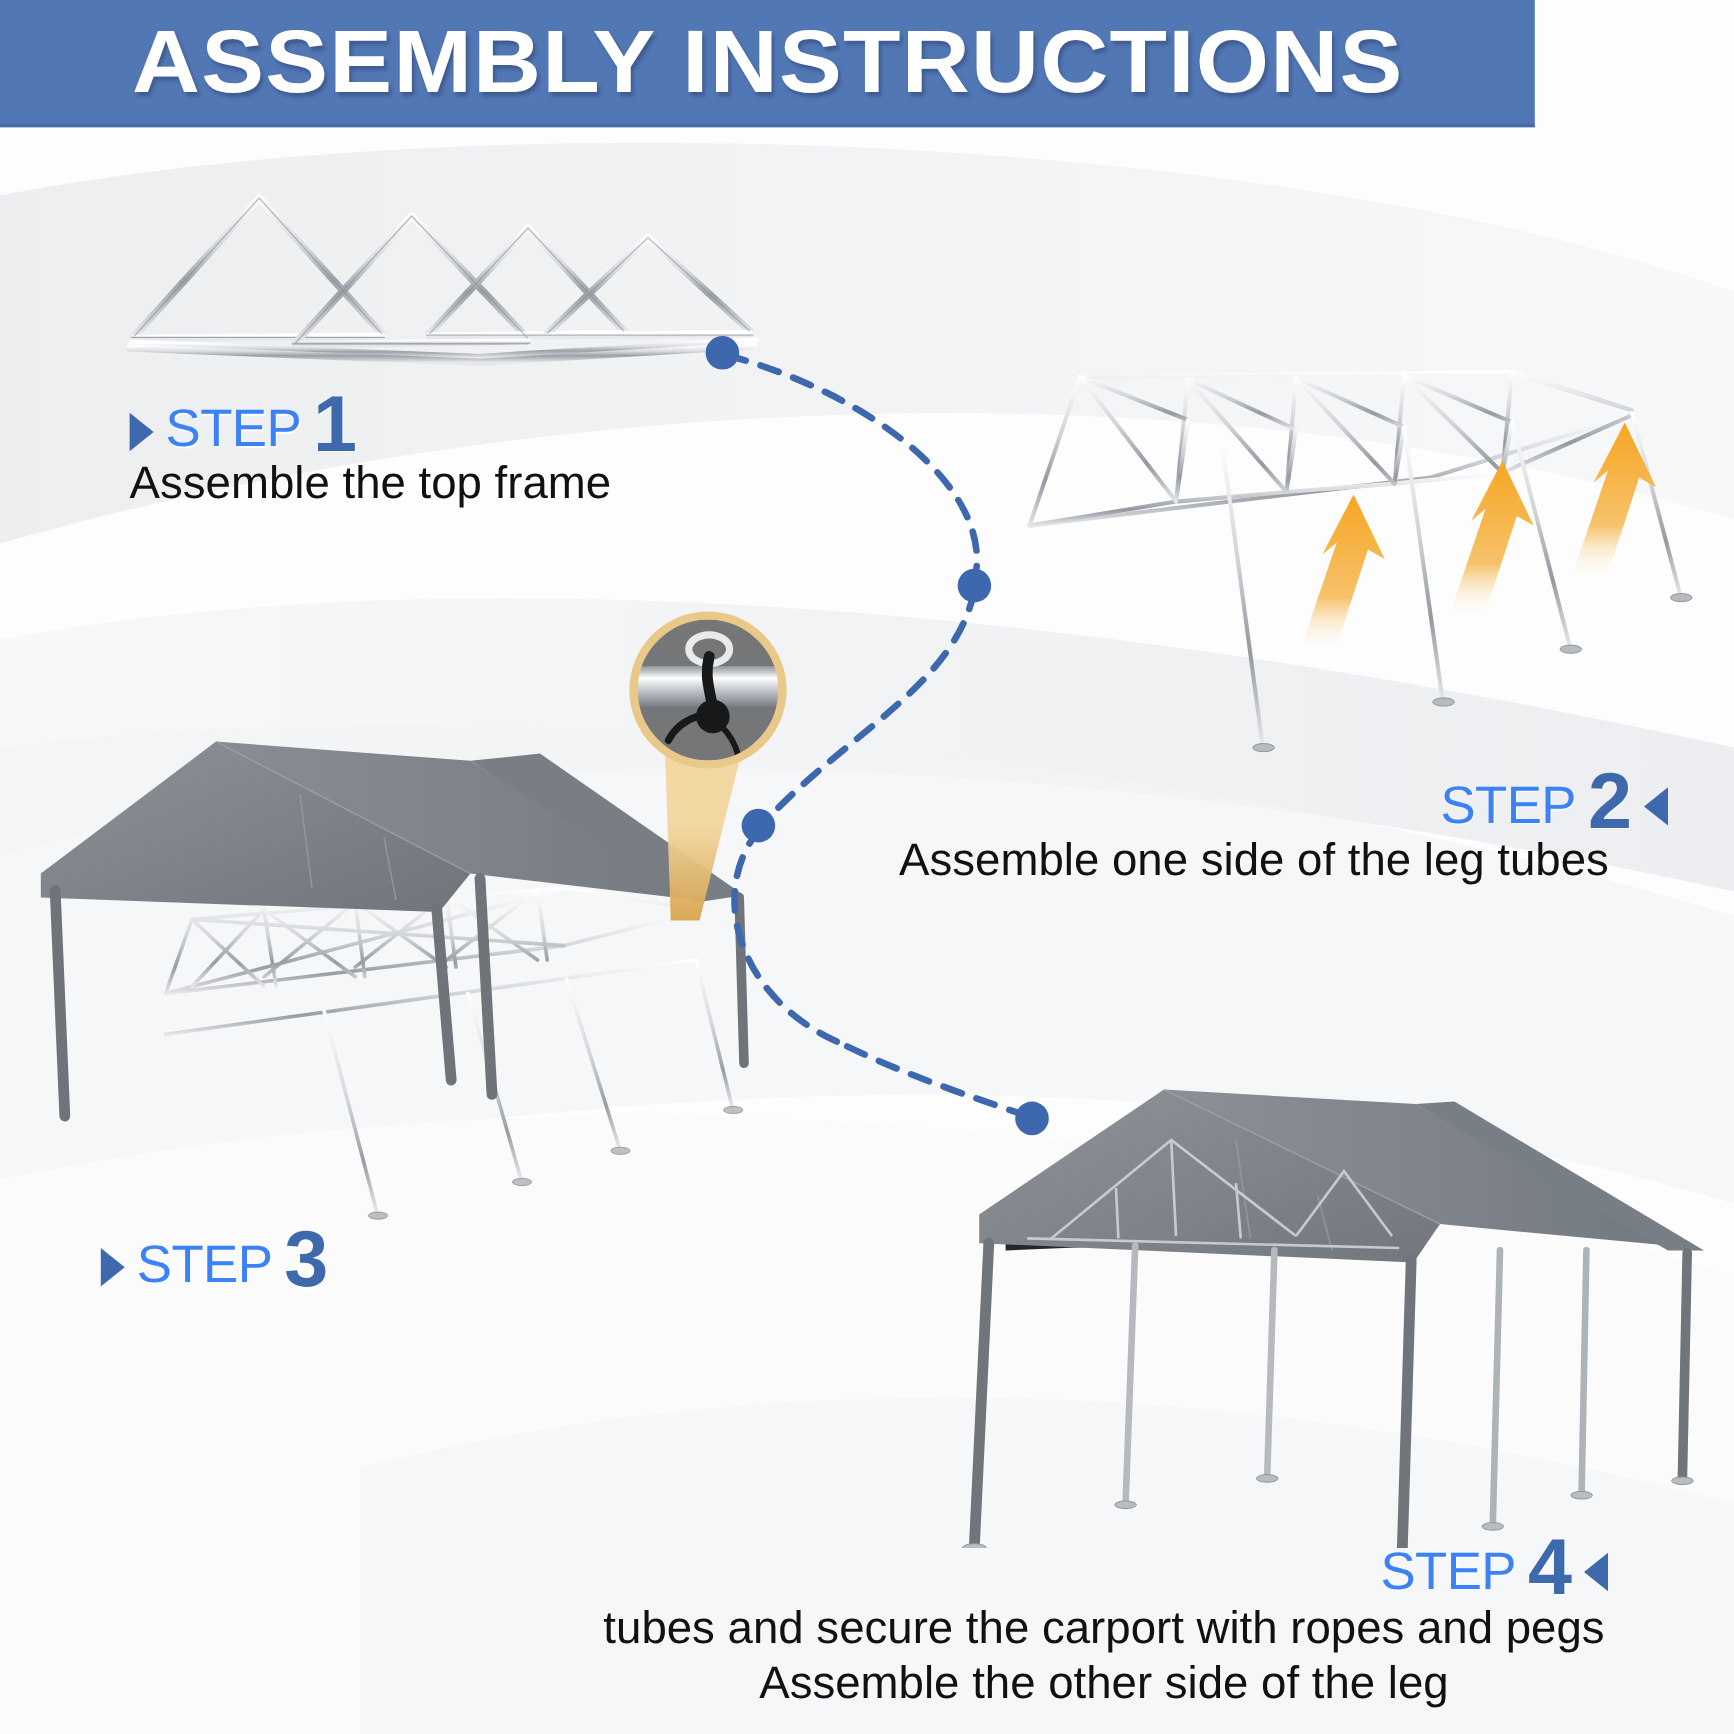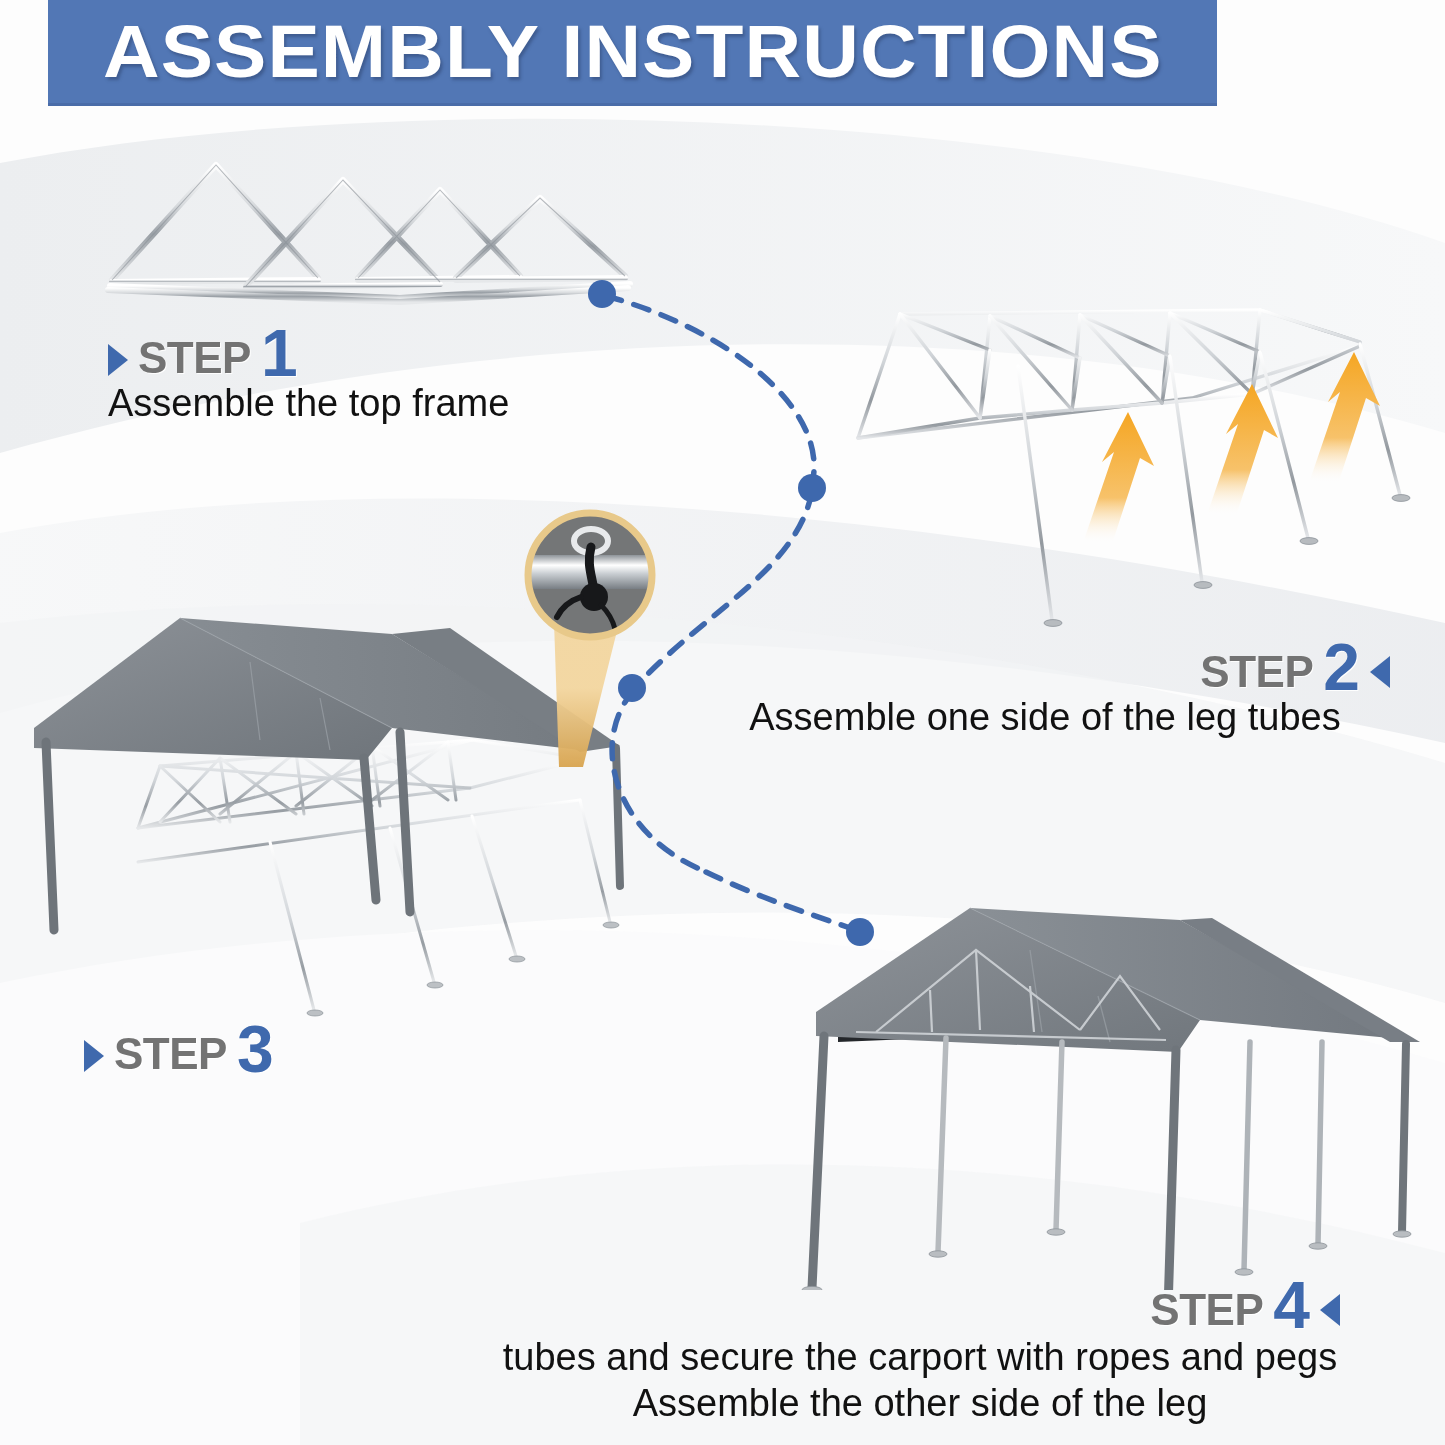--- a/index.html
+++ b/index.html
@@ -1,34 +1,34 @@
 <!DOCTYPE html>
 <html><head>
 <meta charset="utf-8">
 <style>
   html,body{margin:0;padding:0;background:#ffffff;}
   body{width:1445px;height:1445px;overflow:hidden;
        font-family:"Liberation Sans","DejaVu Sans",sans-serif;}
   #page{position:relative;width:1445px;height:1445px;background:#fdfdfd;overflow:hidden;}
 
   
-  .header{position:absolute;left:0;top:0;width:1169px;height:103px;
+  .header{position:absolute;left:0;top:0;width:1279px;height:103px;
           background:#5277b5;display:flex;align-items:center;justify-content:center;
-          border-bottom:3px solid #4a6ca8;margin-left:48px;}
+          border-bottom:3px solid #4a6ca8;}
   .header-title{color:#ffffff;font-size:74px;font-weight:bold;letter-spacing:1px;
           transform:scaleX(1.06);white-space:nowrap;
           text-shadow:2px 3px 3px rgba(40,60,100,.45);}
 
   
   .bg-layer{position:absolute;left:0;top:103px;width:1445px;height:1342px;}
 
   
   .step-block{position:absolute;}
   .step-head{display:flex;align-items:flex-end;gap:10px;line-height:1;}
-  .step-word{color:#737373;font-size:44px;font-weight:bold;letter-spacing:-.5px;
+  .step-word{color:#3b82f6;font-size:44px;font-weight:normal;letter-spacing:-.5px;
              text-shadow:1px 1px 0 rgba(255,255,255,.9);}
   .step-num{color:#3f69ad;font-size:66px;font-weight:bold;line-height:.82;
             text-shadow:1px 1px 0 rgba(255,255,255,.9);}
   .tri{width:0;height:0;border-top:16px solid transparent;border-bottom:16px solid transparent;}
   .tri-right{border-left:20px solid #3f69ad;margin-bottom:4px;}
   .tri-left{border-right:20px solid #3f69ad;margin-bottom:6px;}
   .step-desc{color:#111111;font-size:38px;line-height:1.22;white-space:nowrap;}
   .step-desc.two-line{white-space:normal;}
   .align-right .step-head{justify-content:flex-end;}
   .align-right .step-desc{text-align:center;}

